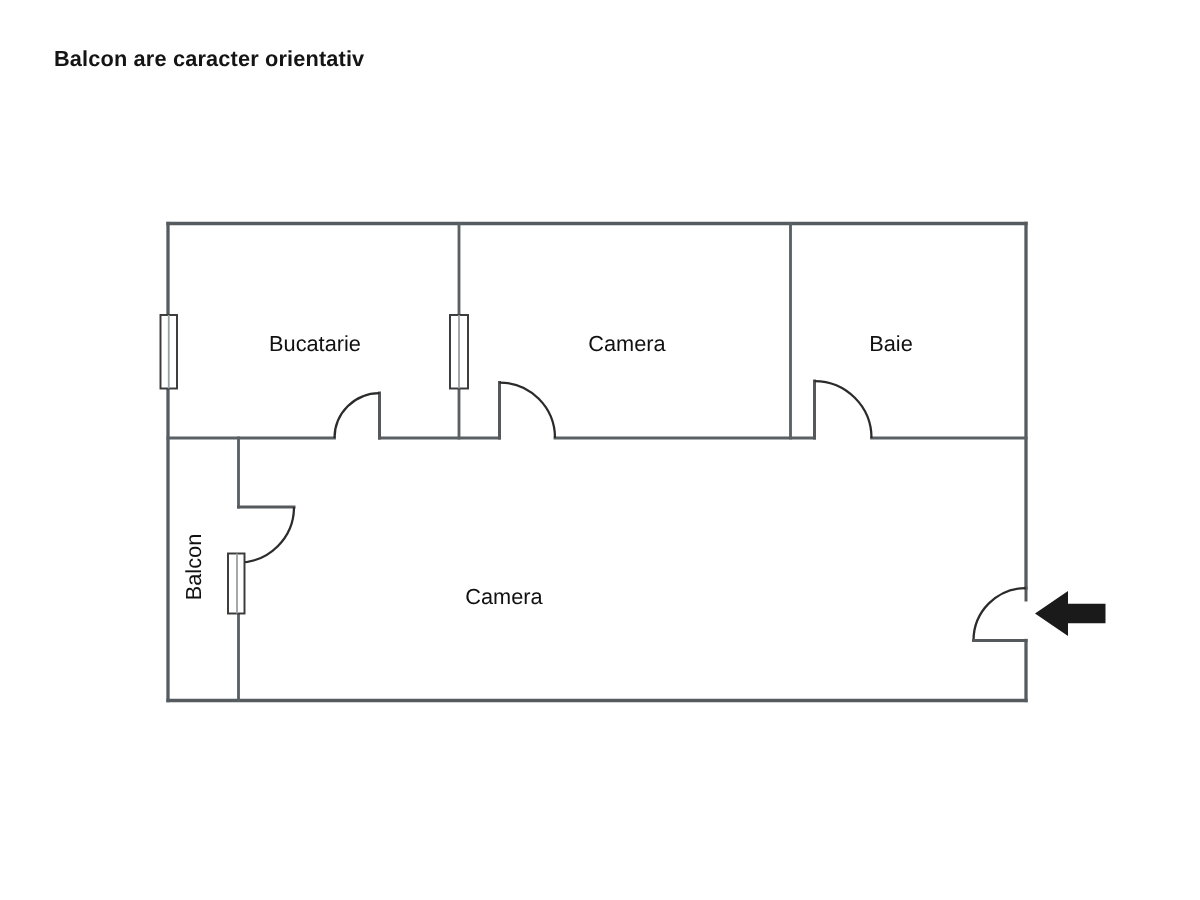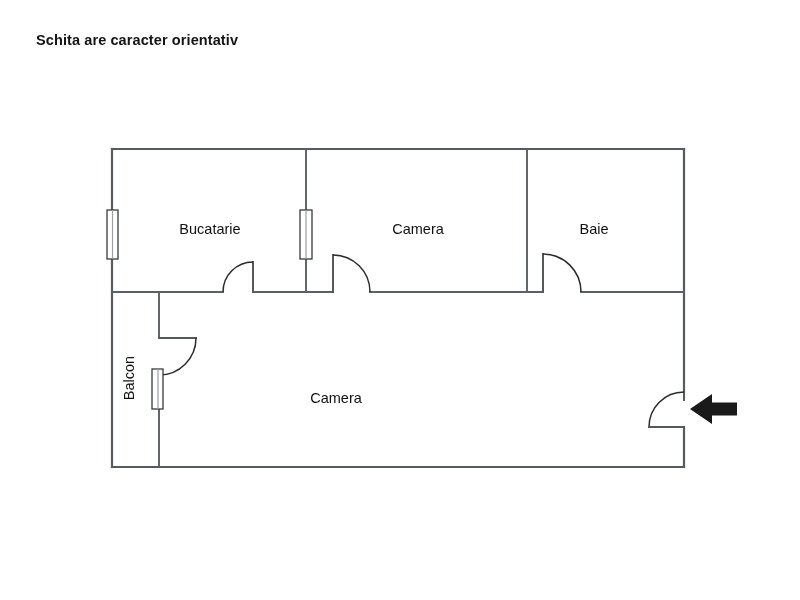--- a/index.html
+++ b/index.html
@@ -78,21 +78,21 @@
     fill: #111111;
     text-anchor: middle;
     dominant-baseline: middle;
   }
 </style>
 </head>
 <body>
 
 <div id="floorplan-page">
 
-  <div id="plan-title">Schita are caracter orientativ</div>
+  <div id="plan-title">Balcon are caracter orientativ</div>
 
   <svg id="plan-svg" width="800" height="600" viewBox="0 0 800 600">
 
     <g>
 
       <line class="wall" x1="112" y1="149" x2="684" y2="149"></line>
 
       <line class="wall" x1="112" y1="149" x2="112" y2="210"></line>
       <line class="wall" x1="112" y1="259" x2="112" y2="467"></line>
 

